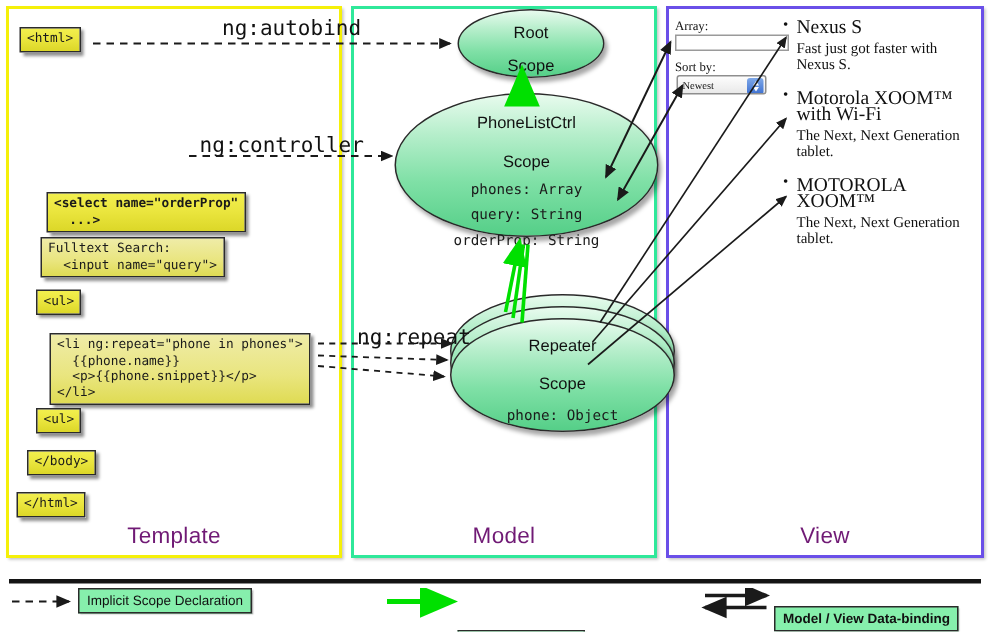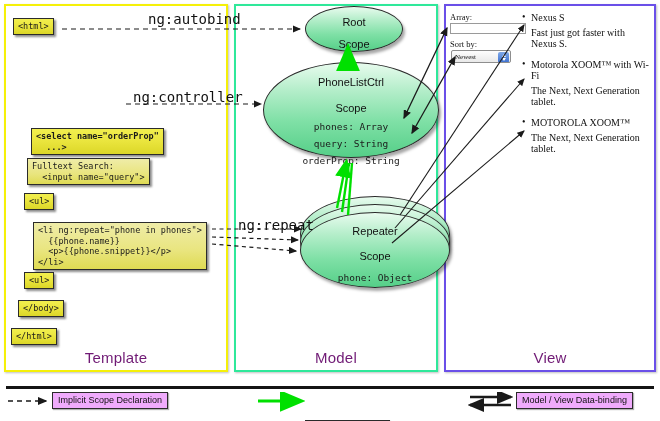--- a/index.html
+++ b/index.html
@@ -93,35 +93,35 @@
                 border-radius:2px;}
   #v-sort-arrow:before{content:"";position:absolute;left:3.5px;top:2px;
        border-left:2px solid transparent;border-right:2px solid transparent;
        border-bottom:3px solid #fff;}
   #v-sort-arrow:after{content:"";position:absolute;left:3.5px;bottom:2px;
        border-left:2px solid transparent;border-right:2px solid transparent;
        border-top:3px solid #fff;}
 
   #phone-list{position:absolute;left:72px;top:0px;width:130px;}
   .phone-item{position:relative;margin-bottom:10px;}
-  .phone-name{font-size:10px;line-height:11px;position:relative;padding-left:9px;}
+  .phone-name{font-size:13px;line-height:11px;position:relative;padding-left:9px;}
   .phone-name:before{content:"\2022";position:absolute;left:0;top:-1px;font-size:10px;}
   .phone-snip{font-size:10px;line-height:11px;padding-left:9px;margin-top:4px;}
 
   
   #legend-rule{position:absolute;left:6px;top:386px;width:648px;height:3px;
                background:#141414;z-index:20;}
   #legend{position:absolute;left:0;top:392px;width:660px;height:28px;z-index:21;}
   .lg-box{position:absolute;box-sizing:border-box;border:1px solid #2a2a2a;
-          background:#f0abfc;font-size:9px;line-height:15px;color:#111;
+          background:#86efac;font-size:9px;line-height:15px;color:#111;
           padding:0 5px;white-space:nowrap;height:17px;
           box-shadow:1px 1px 1px rgba(0,0,0,.3);}
   #lg-implicit-box{left:52px;top:0px;}
   #lg-inherit-box{left:305px;top:0px;margin-top:28px;}
-  #lg-binding-box{left:516px;top:0px;}
+  #lg-binding-box{left:516px;top:12px;font-weight:bold;}
 </style>
 </head>
 <body>
 
 <div id="stage">
 
   <div class="panel" id="panel-template">
     <div class="panel-label">Template</div>
   </div>
   <div class="panel" id="panel-model">

